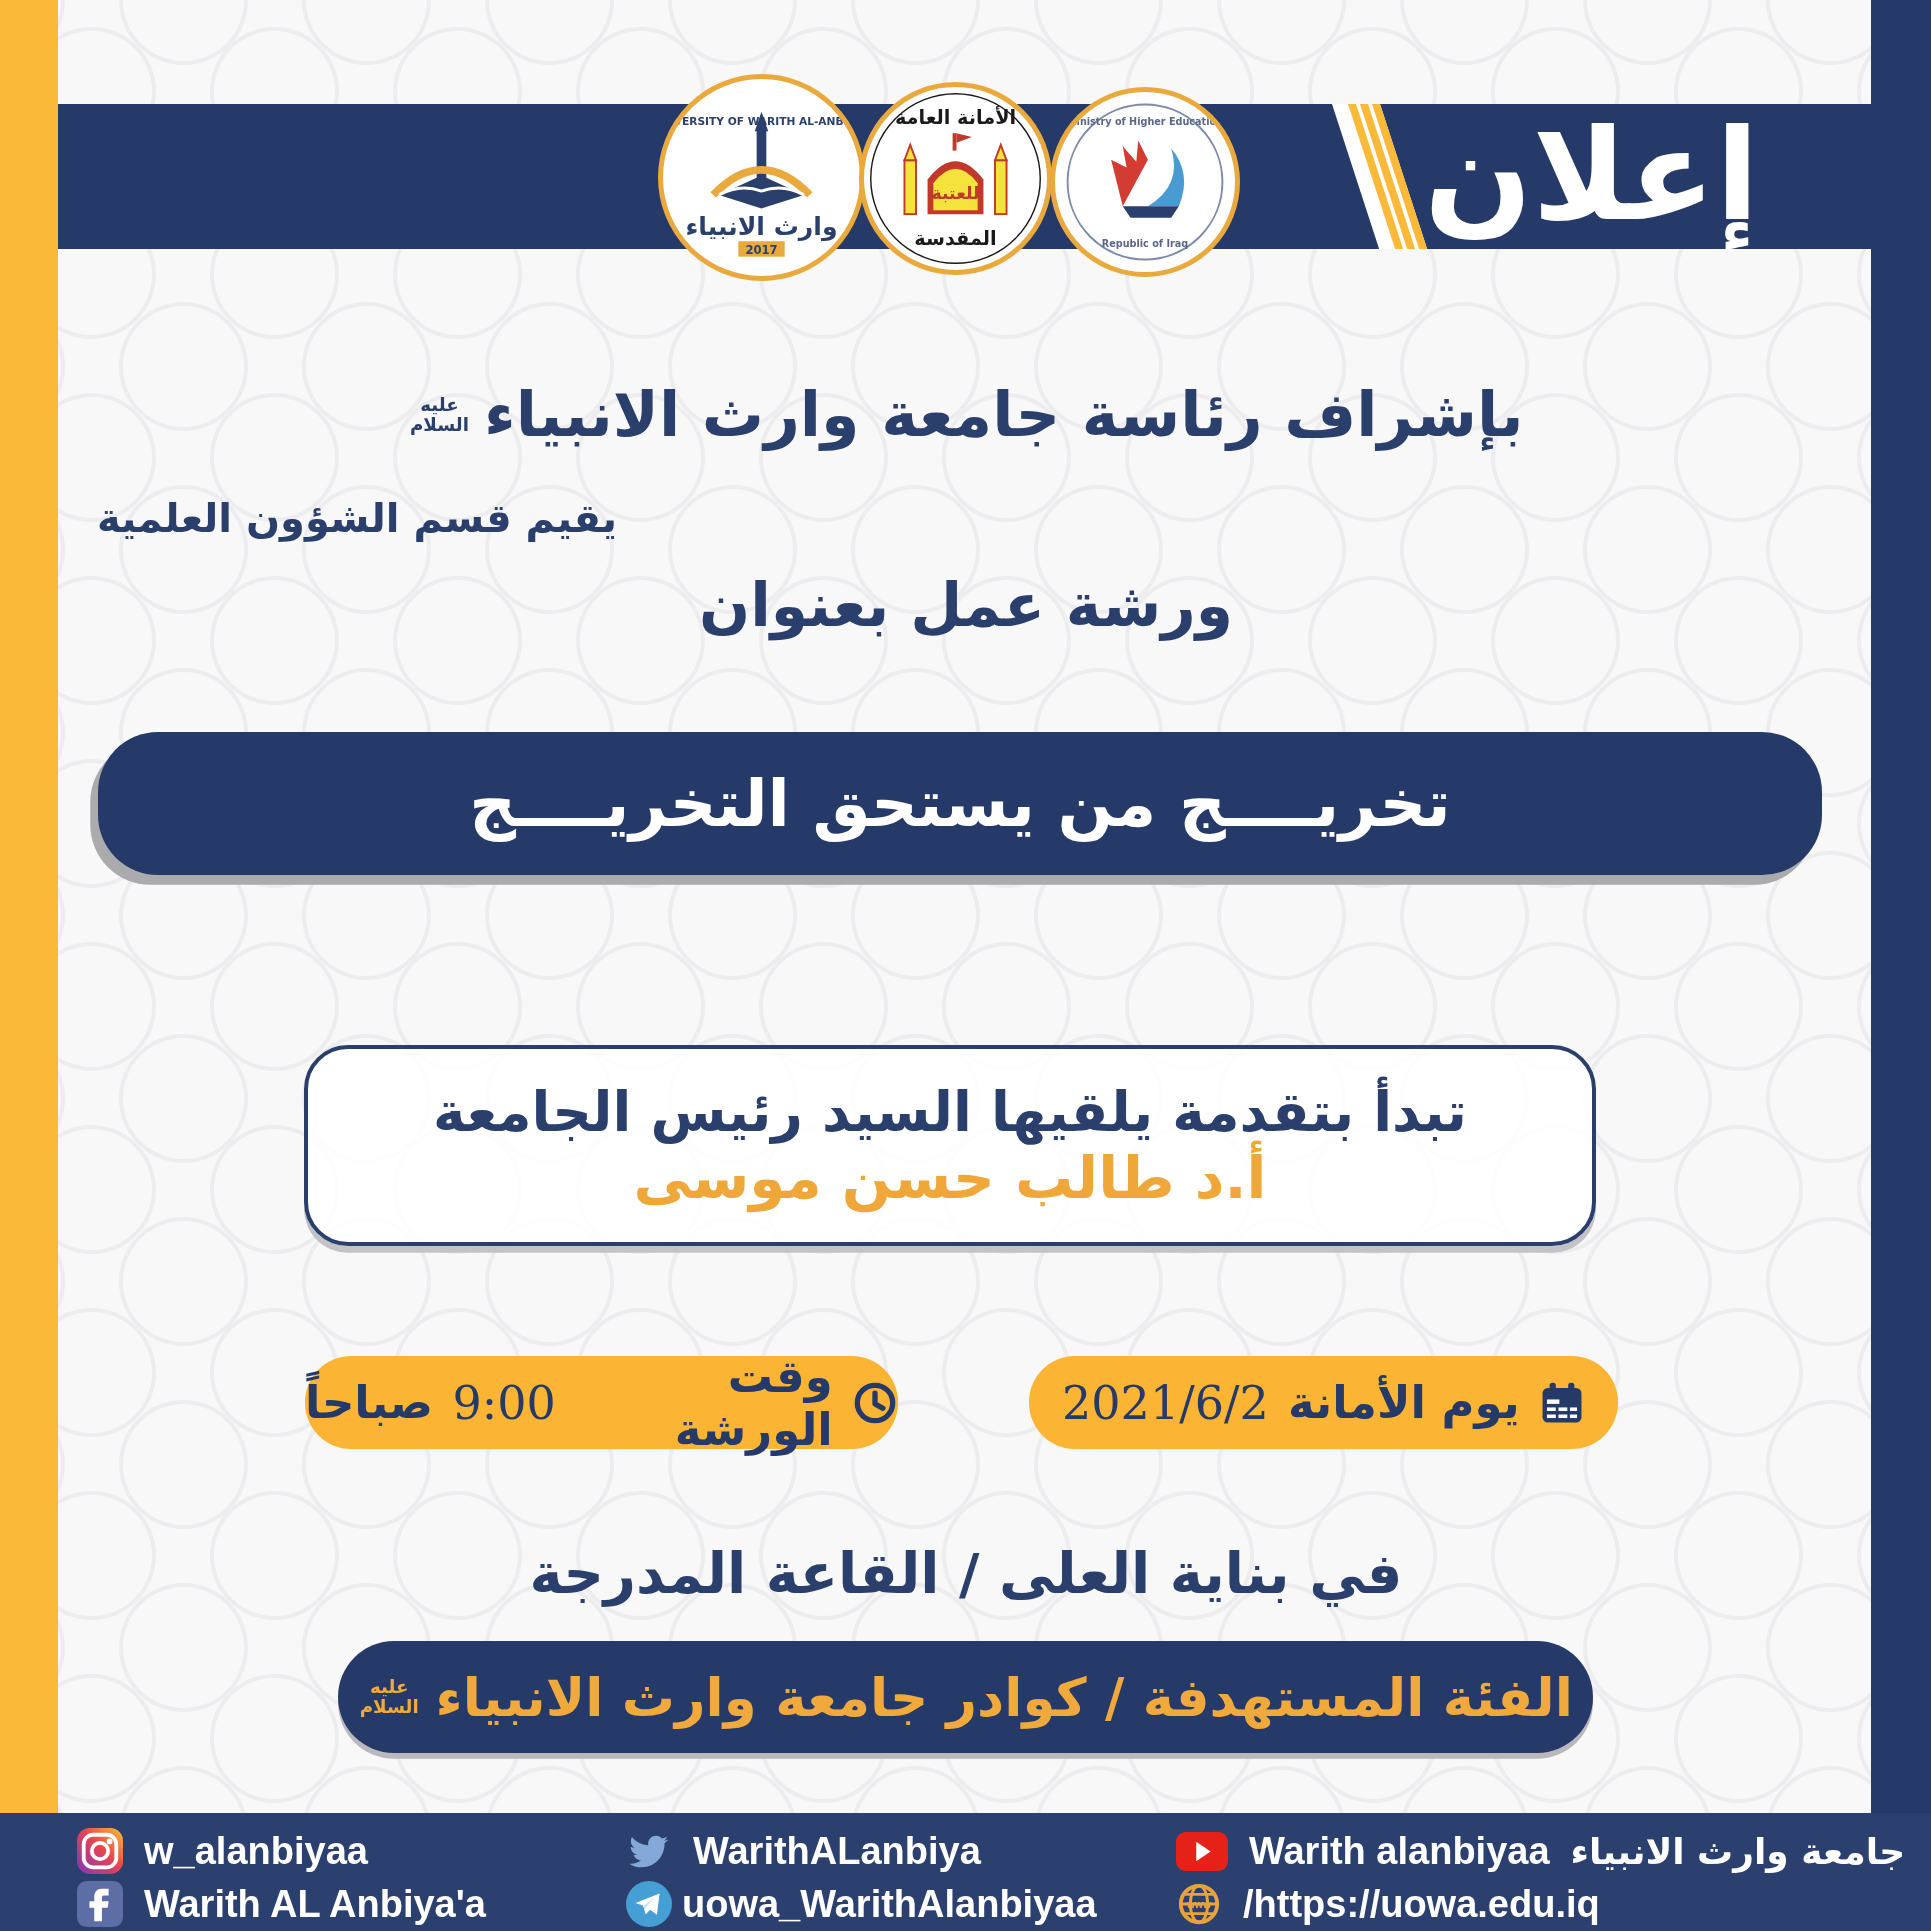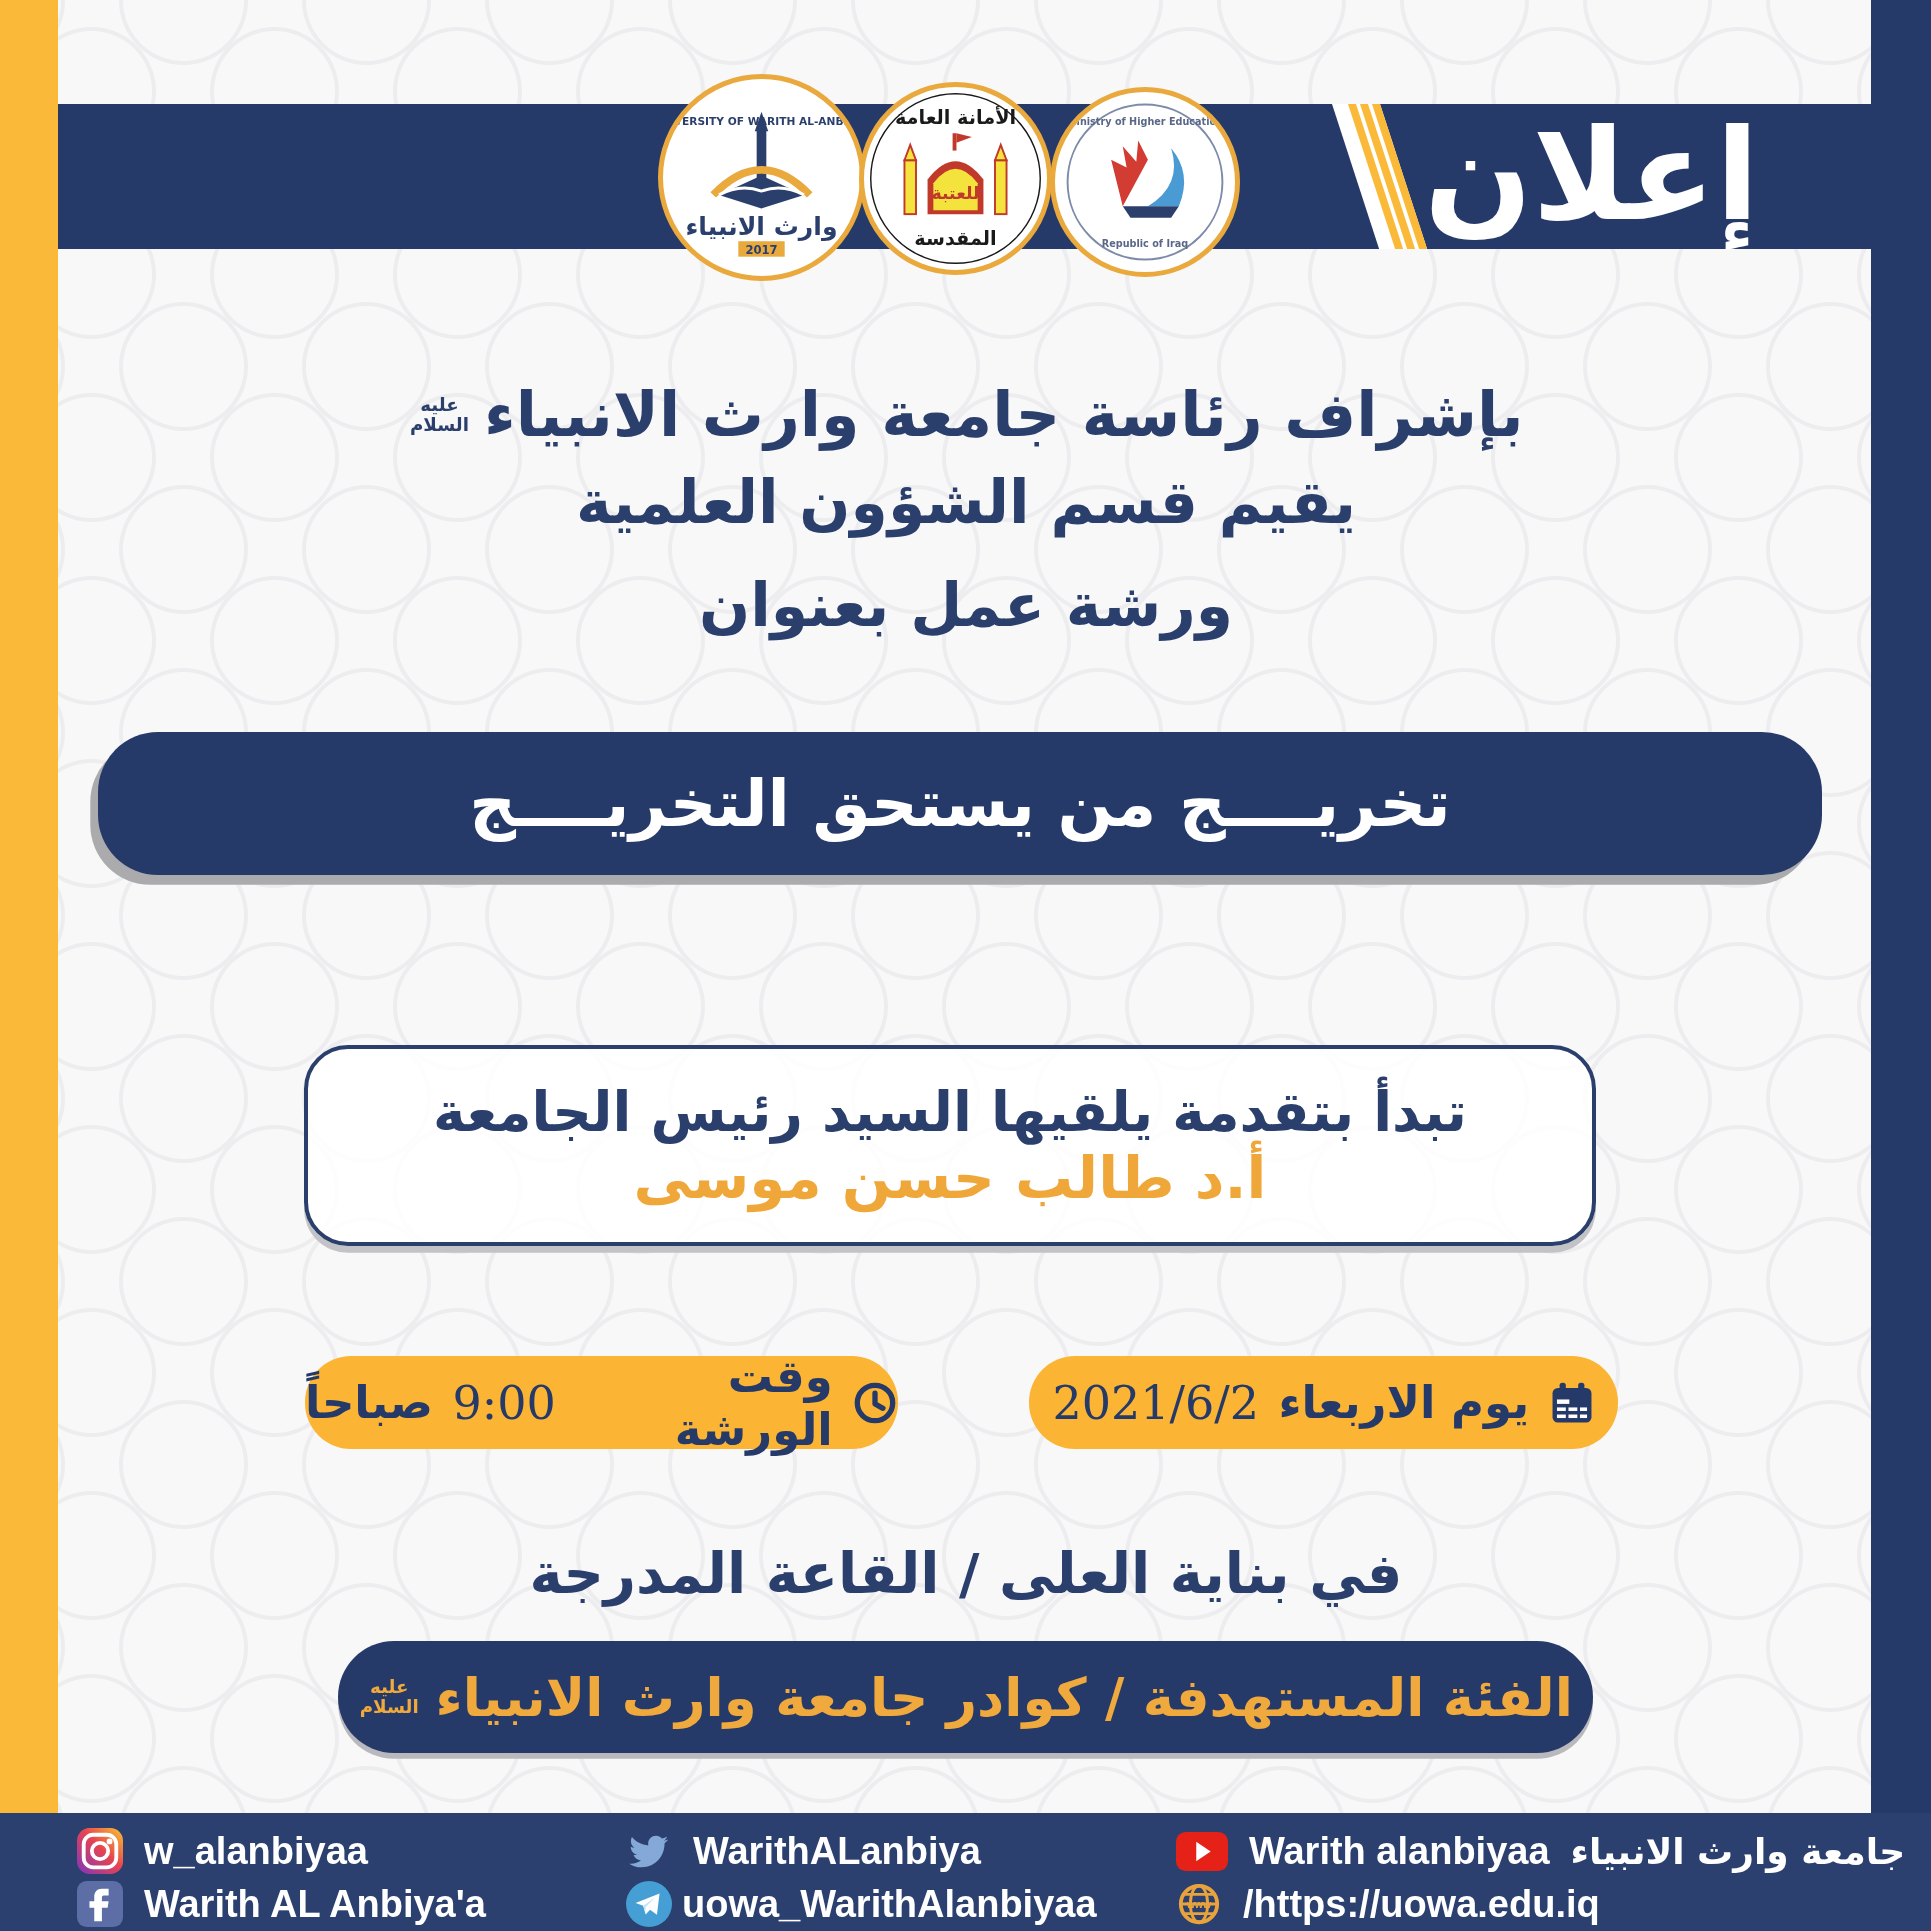--- a/index.html
+++ b/index.html
@@ -130,21 +130,21 @@
       <path d="M96 118 Q132 96 120 58 Q142 84 128 118 Z" fill="#4a9ad4"></path>
       <path d="M70 118 L128 118 L120 130 L78 130 Z" fill="#2b3f6d"></path>
       <text x="93" y="160" text-anchor="middle" font-size="10" font-weight="bold" fill="#5a6788">Republic of Iraq</text>
     </svg>
   </div>
 
   <div class="abs intro-line" style="top:378px;font-size:62px;">
     <span>بإشراف رئاسة جامعة وارث الانبياء</span>
     <span class="hon" style="color:#2b3f6d;">عليه السلام</span>
   </div>
-  <div class="abs intro-line" style="top:467px;font-size:60px;">
+  <div class="abs intro-line" style="top:495px;font-size:40px;justify-content:flex-end;">
     <span>يقيم قسم الشؤون العلمية</span>
   </div>
   <div class="abs intro-line" style="top:570px;font-size:60px;">
     <span>ورشة عمل بعنوان</span>
   </div>
 
   <div class="abs title-pill">
     <span>تخريــــج من يستحق التخريــــج</span>
   </div>
 
@@ -161,21 +161,21 @@
         <rect x="33" y="3" width="7" height="12" rx="3" fill="#253a68"></rect>
         <rect x="9" y="22" width="14" height="5" fill="#fff"></rect>
         <rect x="9" y="31" width="10" height="4" fill="#fff"></rect>
           <rect x="22" y="31" width="10" height="4" fill="#fff"></rect>
         <rect x="9" y="39" width="10" height="4" fill="#fff"></rect>
           <rect x="22" y="39" width="10" height="4" fill="#fff"></rect>
         <rect x="35" y="31" width="8" height="4" fill="#fff"></rect>
           <rect x="35" y="39" width="8" height="4" fill="#fff"></rect>
       </svg>
     </span>
-    <span class="lbl">يوم الاربعاء</span>
+    <span class="lbl">يوم الأمانة</span>
     <bdi dir="ltr" class="num">2021/6/2</bdi>
   </div>
 
   <div class="abs badge badge-time">
     <span class="sicon">
       <svg width="50" height="50" viewBox="0 0 52 52">
         <circle cx="26" cy="26" r="20" fill="none" stroke="#253a68" stroke-width="6"></circle>
         <path d="M26 15 L26 27 L35 32" fill="none" stroke="#253a68" stroke-width="6" stroke-linecap="round" stroke-linejoin="round"></path>
       </svg>
     </span>

